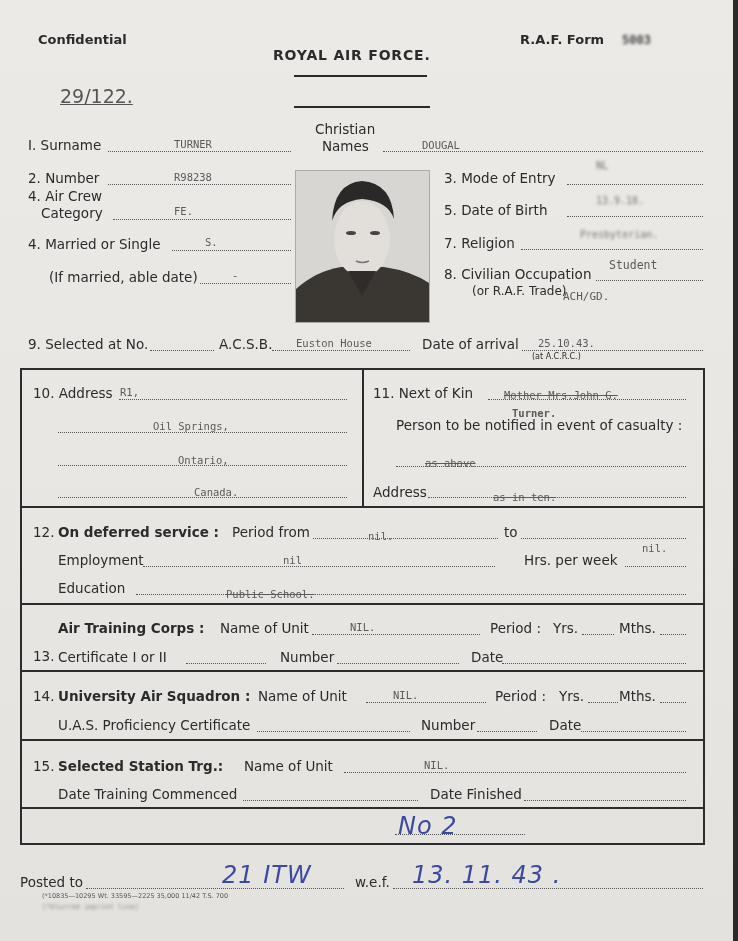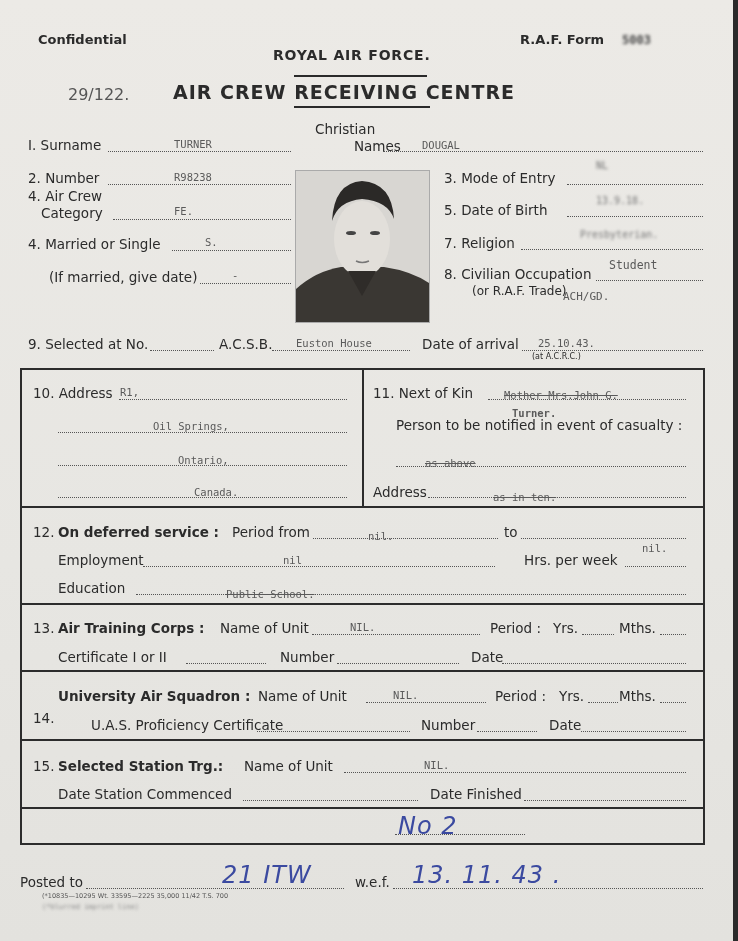--- a/index.html
+++ b/index.html
@@ -23,46 +23,45 @@
 </head>
 <body>
 
 <div class="page">
 
   <div class="t b" style="left:38px;top:33px;font-size:13px;">Confidential</div>
   <div class="t b" style="left:520px;top:33px;font-size:13px;">R.A.F. Form</div>
   <div class="blur b" style="left:622px;top:33px;font-size:12px;color:#444;">5003</div>
   <div class="t b" style="left:273px;top:48px;font-size:14px;letter-spacing:0.8px;">ROYAL AIR FORCE.</div>
   <div class="rule" style="left:294px;top:75px;width:133px;height:2px;"></div>
-  <div class="t" style="left:68px;top:87px;font-size:16px;color:#555;">29/122.</div>
-  <div class="t b" style="left:173px;top:83px;font-size:19px;letter-spacing:1px;">AIR CREW RECEIVING CENTRE</div>
+  <div class="t" style="left:60px;top:87px;font-size:19px;color:#555;text-decoration:underline;">29/122.</div>
   <div class="rule" style="left:294px;top:106px;width:136px;height:2px;"></div>
 
   <div class="t" style="left:28px;top:139px;">I. Surname</div>
   <div class="dots" style="left:108px;top:151px;width:183px;"></div>
   <div class="type" style="left:174px;top:139px;">TURNER</div>
   <div class="t" style="left:315px;top:123px;">Christian</div>
-  <div class="t" style="left:322px;top:140px;margin-left:32px;">Names</div>
+  <div class="t" style="left:322px;top:140px;">Names</div>
   <div class="dots" style="left:383px;top:151px;width:320px;"></div>
   <div class="type" style="left:422px;top:140px;">DOUGAL</div>
 
   <div class="t" style="left:28px;top:172px;">2. Number</div>
   <div class="dots" style="left:108px;top:184px;width:183px;"></div>
   <div class="type" style="left:174px;top:172px;">R98238</div>
 
   <div class="t" style="left:28px;top:190px;">4. Air Crew</div>
   <div class="t" style="left:41px;top:207px;">Category</div>
   <div class="dots" style="left:113px;top:219px;width:178px;"></div>
   <div class="type" style="left:174px;top:206px;">FE.</div>
 
   <div class="t" style="left:28px;top:238px;">4. Married or Single</div>
   <div class="dots" style="left:172px;top:250px;width:119px;"></div>
   <div class="type" style="left:205px;top:237px;">S.</div>
 
-  <div class="t" style="left:49px;top:271px;">(If married, give date)</div>
+  <div class="t" style="left:49px;top:271px;">(If married, able date)</div>
   <div class="dots" style="left:200px;top:283px;width:91px;"></div>
   <div class="type" style="left:232px;top:270px;">-</div>
 
   <div class="photo">
     <svg width="133" height="151" viewBox="0 0 133 151">
       <rect width="133" height="151" fill="#d8d6d2"></rect>
       <path d="M0 151 L0 118 Q20 100 45 96 L88 96 Q115 100 133 112 L133 151 Z" fill="#3a3733"></path>
       <ellipse cx="66" cy="68" rx="28" ry="38" fill="#e2dfda"></ellipse>
       <path d="M36 50 Q38 12 66 10 Q96 12 98 48 Q92 30 66 28 Q42 30 36 50 Z" fill="#2b2927"></path>
       <ellipse cx="55" cy="62" rx="5" ry="2" fill="#444"></ellipse>
@@ -141,63 +140,63 @@
   <div class="dots" style="left:143px;top:566px;width:352px;"></div>
   <div class="type" style="left:283px;top:555px;">nil</div>
   <div class="t" style="left:524px;top:554px;">Hrs. per week</div>
   <div class="type" style="left:642px;top:543px;">nil.</div>
   <div class="dots" style="left:625px;top:566px;width:61px;"></div>
 
   <div class="t" style="left:58px;top:582px;">Education</div>
   <div class="dots" style="left:136px;top:594px;width:550px;"></div>
   <div class="type strike" style="left:226px;top:589px;">Public School.</div>
 
-  <div class="t" style="left:33px;top:622px;">13.</div>
+  <div class="t" style="left:33px;top:650px;">13.</div>
   <div class="t b" style="left:58px;top:622px;">Air Training Corps :</div>
   <div class="t" style="left:220px;top:622px;">Name of Unit</div>
   <div class="dots" style="left:312px;top:634px;width:168px;"></div>
   <div class="type" style="left:350px;top:622px;">NIL.</div>
   <div class="t" style="left:490px;top:622px;">Period :</div>
   <div class="t" style="left:553px;top:622px;">Yrs.</div>
   <div class="dots" style="left:582px;top:634px;width:32px;"></div>
   <div class="t" style="left:619px;top:622px;">Mths.</div>
   <div class="dots" style="left:660px;top:634px;width:26px;"></div>
 
   <div class="t" style="left:58px;top:651px;">Certificate I or II</div>
   <div class="dots" style="left:186px;top:663px;width:80px;"></div>
   <div class="t" style="left:280px;top:651px;">Number</div>
   <div class="dots" style="left:337px;top:663px;width:122px;"></div>
   <div class="t" style="left:471px;top:651px;">Date</div>
   <div class="dots" style="left:502px;top:663px;width:184px;"></div>
 
-  <div class="t" style="left:33px;top:690px;margin-top:22px;">14.</div>
+  <div class="t" style="left:33px;top:690px;">14.</div>
   <div class="t b" style="left:58px;top:690px;">University Air Squadron :</div>
   <div class="t" style="left:258px;top:690px;">Name of Unit</div>
   <div class="dots" style="left:366px;top:702px;width:120px;"></div>
   <div class="type" style="left:393px;top:690px;">NIL.</div>
   <div class="t" style="left:495px;top:690px;">Period :</div>
   <div class="t" style="left:559px;top:690px;">Yrs.</div>
   <div class="dots" style="left:588px;top:702px;width:30px;"></div>
   <div class="t" style="left:619px;top:690px;">Mths.</div>
   <div class="dots" style="left:660px;top:702px;width:26px;"></div>
 
-  <div class="t" style="left:58px;top:719px;margin-left:33px;">U.A.S. Proficiency Certificate</div>
+  <div class="t" style="left:58px;top:719px;">U.A.S. Proficiency Certificate</div>
   <div class="dots" style="left:257px;top:731px;width:153px;"></div>
   <div class="t" style="left:421px;top:719px;">Number</div>
   <div class="dots" style="left:477px;top:731px;width:60px;"></div>
   <div class="t" style="left:549px;top:719px;">Date</div>
   <div class="dots" style="left:581px;top:731px;width:105px;"></div>
 
   <div class="t" style="left:33px;top:760px;">15.</div>
   <div class="t b" style="left:58px;top:760px;">Selected Station Trg.:</div>
   <div class="t" style="left:244px;top:760px;">Name of Unit</div>
   <div class="dots" style="left:344px;top:772px;width:342px;"></div>
   <div class="type" style="left:424px;top:760px;">NIL.</div>
 
-  <div class="t" style="left:58px;top:788px;">Date Station Commenced</div>
+  <div class="t" style="left:58px;top:788px;">Date Training Commenced</div>
   <div class="dots" style="left:243px;top:800px;width:175px;"></div>
   <div class="t" style="left:430px;top:788px;">Date Finished</div>
   <div class="dots" style="left:524px;top:800px;width:162px;"></div>
 
   <div class="dots" style="left:395px;top:834px;width:130px;"></div>
   <div class="hand" style="left:398px;top:814px;">No 2</div>
 
   <div class="t" style="left:20px;top:876px;">Posted to</div>
   <div class="dots" style="left:86px;top:888px;width:258px;"></div>
   <div class="hand" style="left:222px;top:863px;">21 ITW</div>

